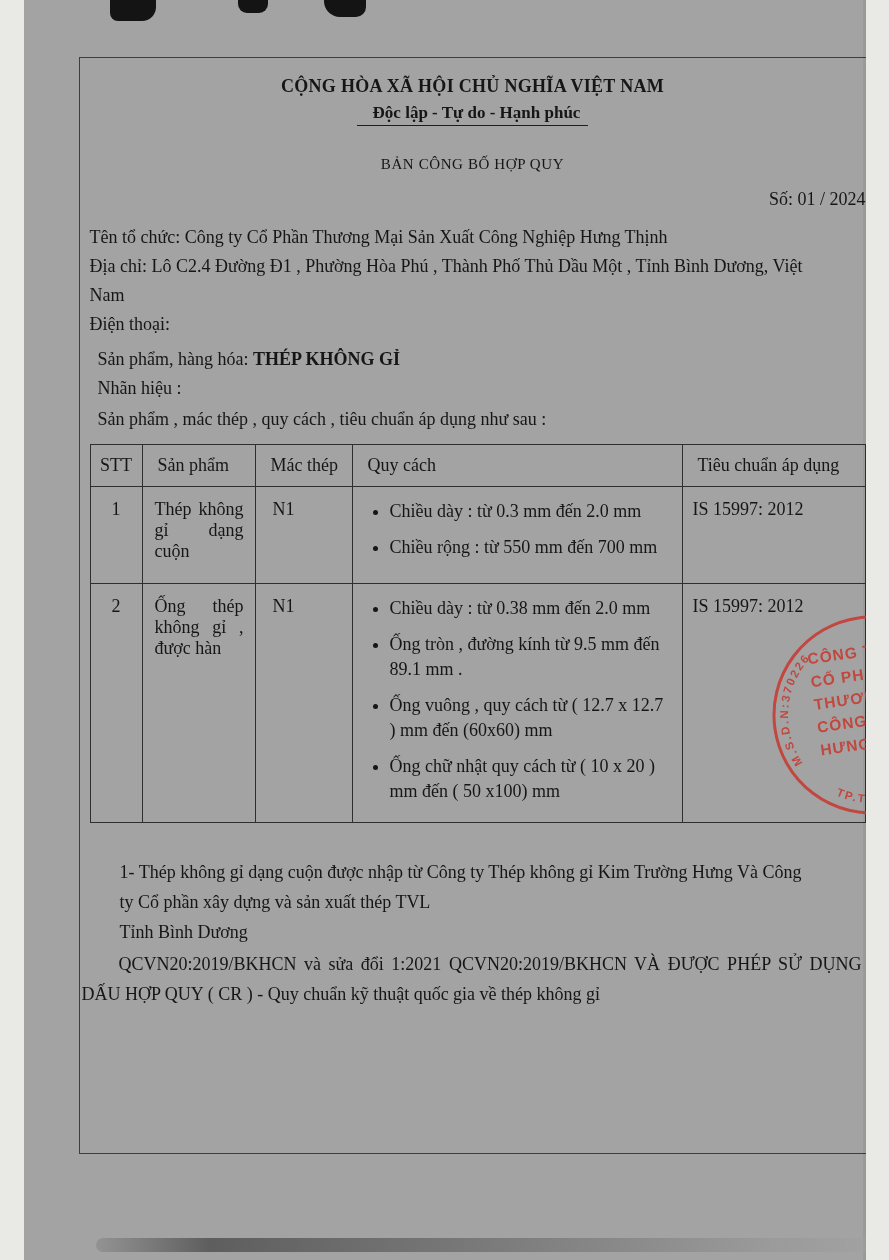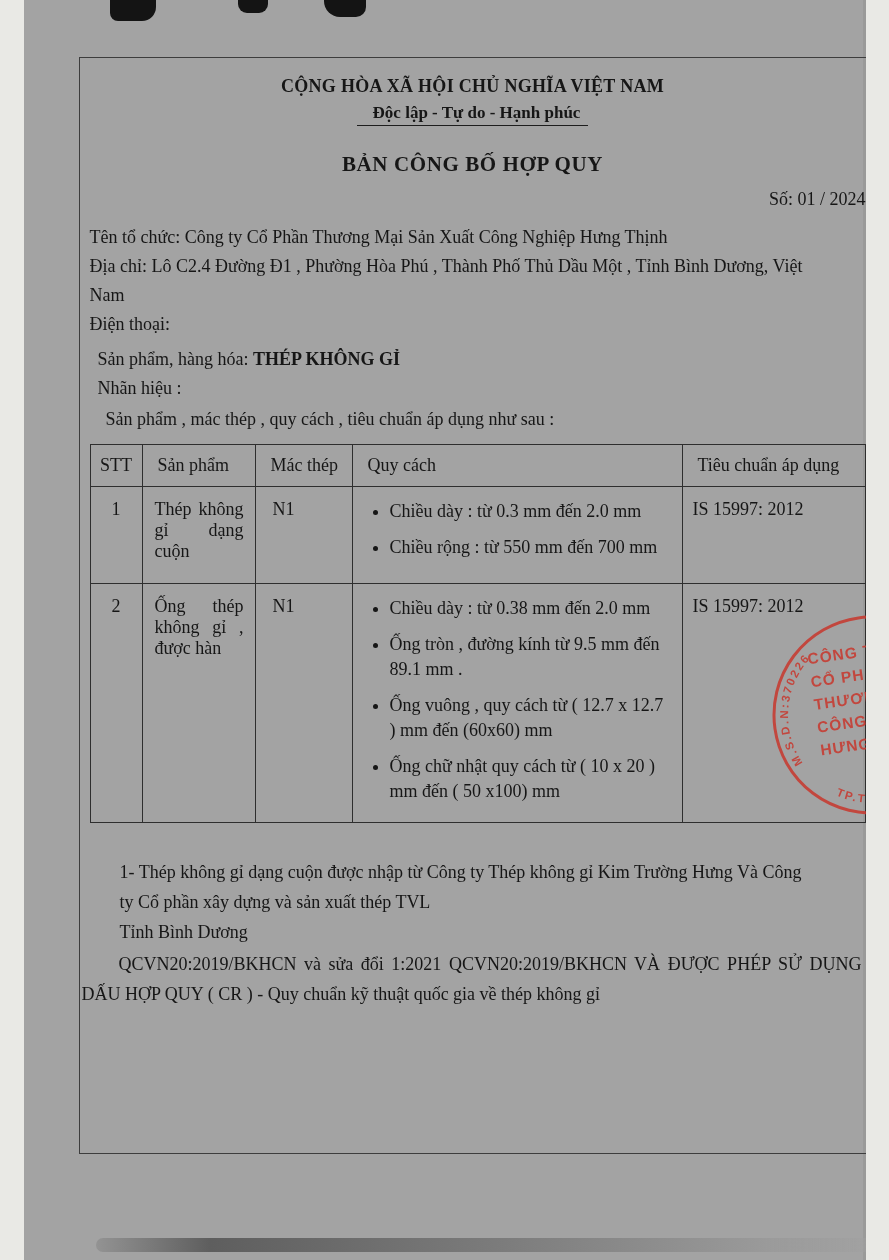--- a/index.html
+++ b/index.html
@@ -34,29 +34,29 @@
     position: absolute; left: 55px; top: 57px;
     width: 788px; height: 1097px;
     border: 1.5px solid #3d3d3d;
     padding-top: 10px;
   }
 
   .nat-title  { text-align: center; font-size: 18px; font-weight: bold; line-height: 24px; margin-top: 6px; letter-spacing: .3px; }
   .motto-wrap { text-align: center; margin-top: 4px; }
   .motto      { display: inline-block; font-size: 17px; font-weight: bold; line-height: 22px;
                 padding: 0 8px 1px 16px; border-bottom: 1.8px solid #1d1d1d; }
-  .doc-title  { text-align: center; font-size: 21px; font-weight: bold; line-height: 28px; margin-top: 24px; letter-spacing: .6px; }
+  .doc-title  { text-align: center; font-size: 15px; font-weight: normal; line-height: 28px; margin-top: 24px; letter-spacing: .6px; }
   .doc-number { text-align: right; font-size: 18px; line-height: 24px; margin-top: 9px; }
 
   .line { font-size: 18px; line-height: 29px; margin-left: 10px; margin-right: 18px; }
   .line.org     { margin-top: 12px; }
   .line.addr    { width: 745px; }
   .line.product { margin-left: 18px; margin-top: 6px; }
   .line.brand   { margin-left: 18px; }
-  .line.intro   { margin-left: 26px; margin-top: 2px; }
+  .line.intro   { margin-left: 18px; margin-top: 2px; }
   .line.product b { font-weight: bold; margin-top: 7px; }
 
   table.spec-table {
     border-collapse: collapse; table-layout: fixed;
     width: 775px; margin: 10px 0 0 10px;
     font-size: 18px;
   }
   .spec-table th, .spec-table td {
     border: 1.5px solid #2e2e2e; vertical-align: top; text-align: left;
     overflow: hidden;

